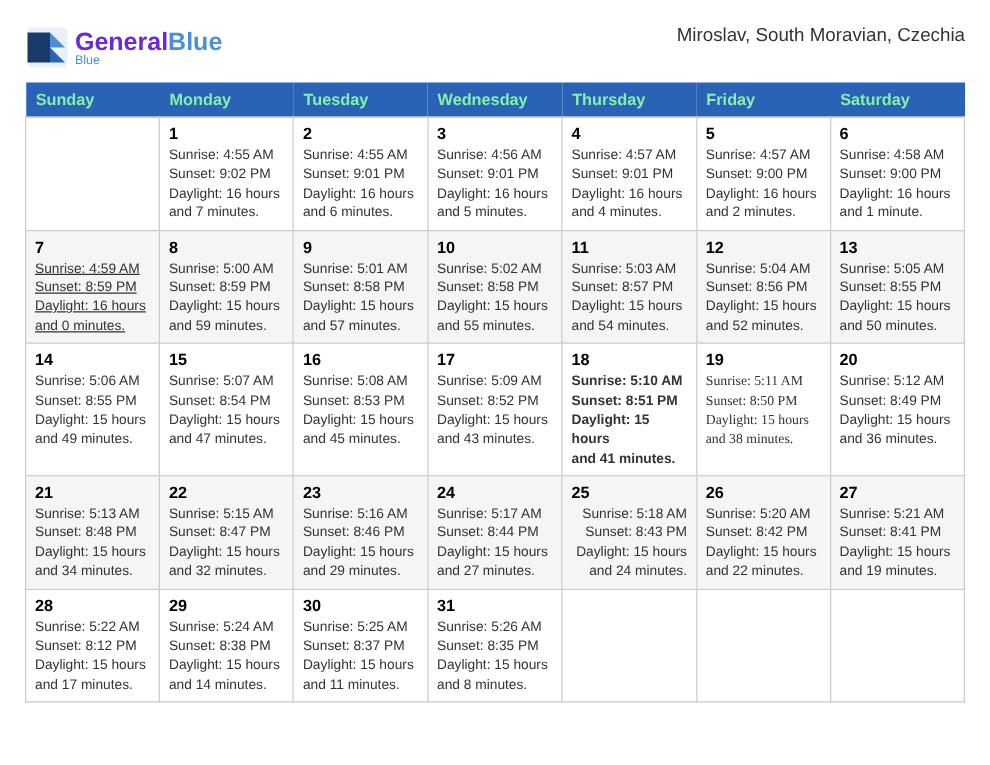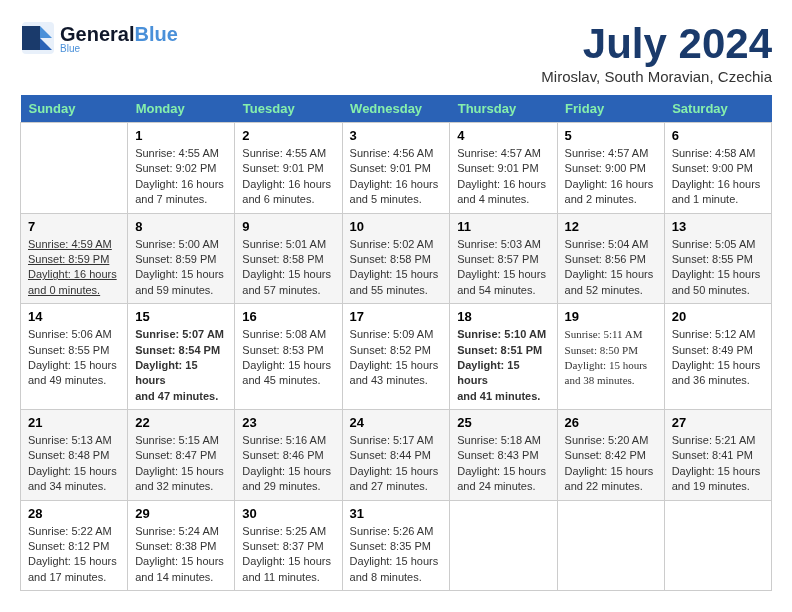--- a/index.html
+++ b/index.html
@@ -81,28 +81,27 @@
   <div class="logo">
     <div style="display:flex;align-items:center;gap:4px;">
       <svg width="36" height="36" viewBox="0 0 36 36">
         <rect x="2" y="2" width="32" height="32" rx="4" fill="#e8f0fa"></rect>
         <polygon points="20,6 32,18 20,18" fill="#4a90d9"></polygon>
         <polygon points="20,18 32,30 20,30" fill="#2a62b6"></polygon>
         <rect x="2" y="6" width="18" height="24" fill="#1a3a6b"></rect>
       </svg>
       <div>
         <div style="font-size:20px;font-weight:bold;color:#1a3a6b;">
-          <span style="color:#0f172a;text-align:right;">General</span><span style="color:#4a90d9;">Blue</span>
+          <span style="color:#6d28d9;text-align:right;">General</span><span style="color:#4a90d9;">Blue</span>
         </div>
         <div style="font-size:10px;color:#4a90d9;margin-top:-3px;">Blue</div>
       </div>
     </div>
   </div>
   <div class="title-block">
-    <div class="month-title">July 2024</div>
     <div class="location">Miroslav, South Moravian, Czechia</div>
   </div>
 </div>
 
 <table>
   <thead>
     <tr>
     <th>Sunday</th>
         <th>Monday</th>
         <th>Tuesday</th>
@@ -212,21 +211,21 @@
       <tr>
         <td>
           <span class="day-number">14</span>
           <div class="day-info" style="white-space: pre-line;">Sunrise: 5:06 AM
 Sunset: 8:55 PM
 Daylight: 15 hours
 and 49 minutes.</div>
         </td>
         <td>
           <span class="day-number">15</span>
-          <div class="day-info" style="white-space: pre-line; font-weight: bold;">Sunrise: 5:07 AM
+          <div class="day-info" style="white-space: pre-line;">Sunrise: 5:07 AM
 Sunset: 8:54 PM
 Daylight: 15 hours
 and 47 minutes.</div>
         </td>
         <td>
           <span class="day-number">16</span>
           <div class="day-info" style="white-space: pre-line;">Sunrise: 5:08 AM
 Sunset: 8:53 PM
 Daylight: 15 hours
 and 45 minutes.</div>
@@ -284,21 +283,21 @@
         </td>
         <td>
           <span class="day-number">24</span>
           <div class="day-info" style="white-space: pre-line;">Sunrise: 5:17 AM
 Sunset: 8:44 PM
 Daylight: 15 hours
 and 27 minutes.</div>
         </td>
         <td>
           <span class="day-number">25</span>
-          <div class="day-info" style="white-space: pre-line;">Sunrise: 5:18 AM
+          <div class="day-info" style="white-space: pre-line; text-align: right;">Sunrise: 5:18 AM
 Sunset: 8:43 PM
 Daylight: 15 hours
 and 24 minutes.</div>
         </td>
         <td>
           <span class="day-number">26</span>
           <div class="day-info" style="white-space: pre-line;">Sunrise: 5:20 AM
 Sunset: 8:42 PM
 Daylight: 15 hours
 and 22 minutes.</div>

